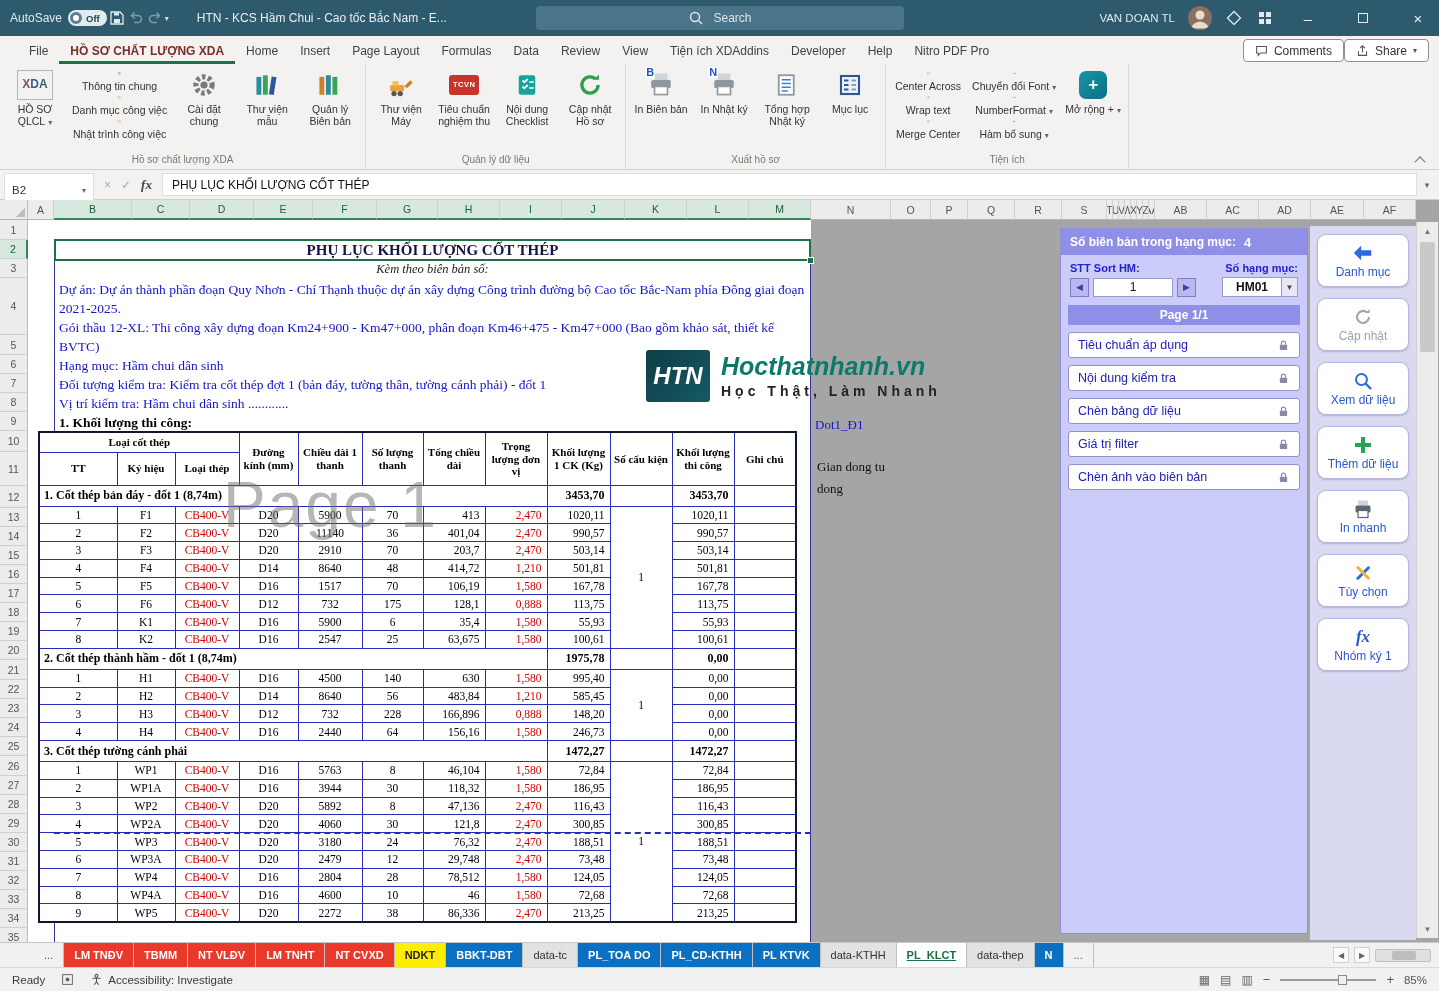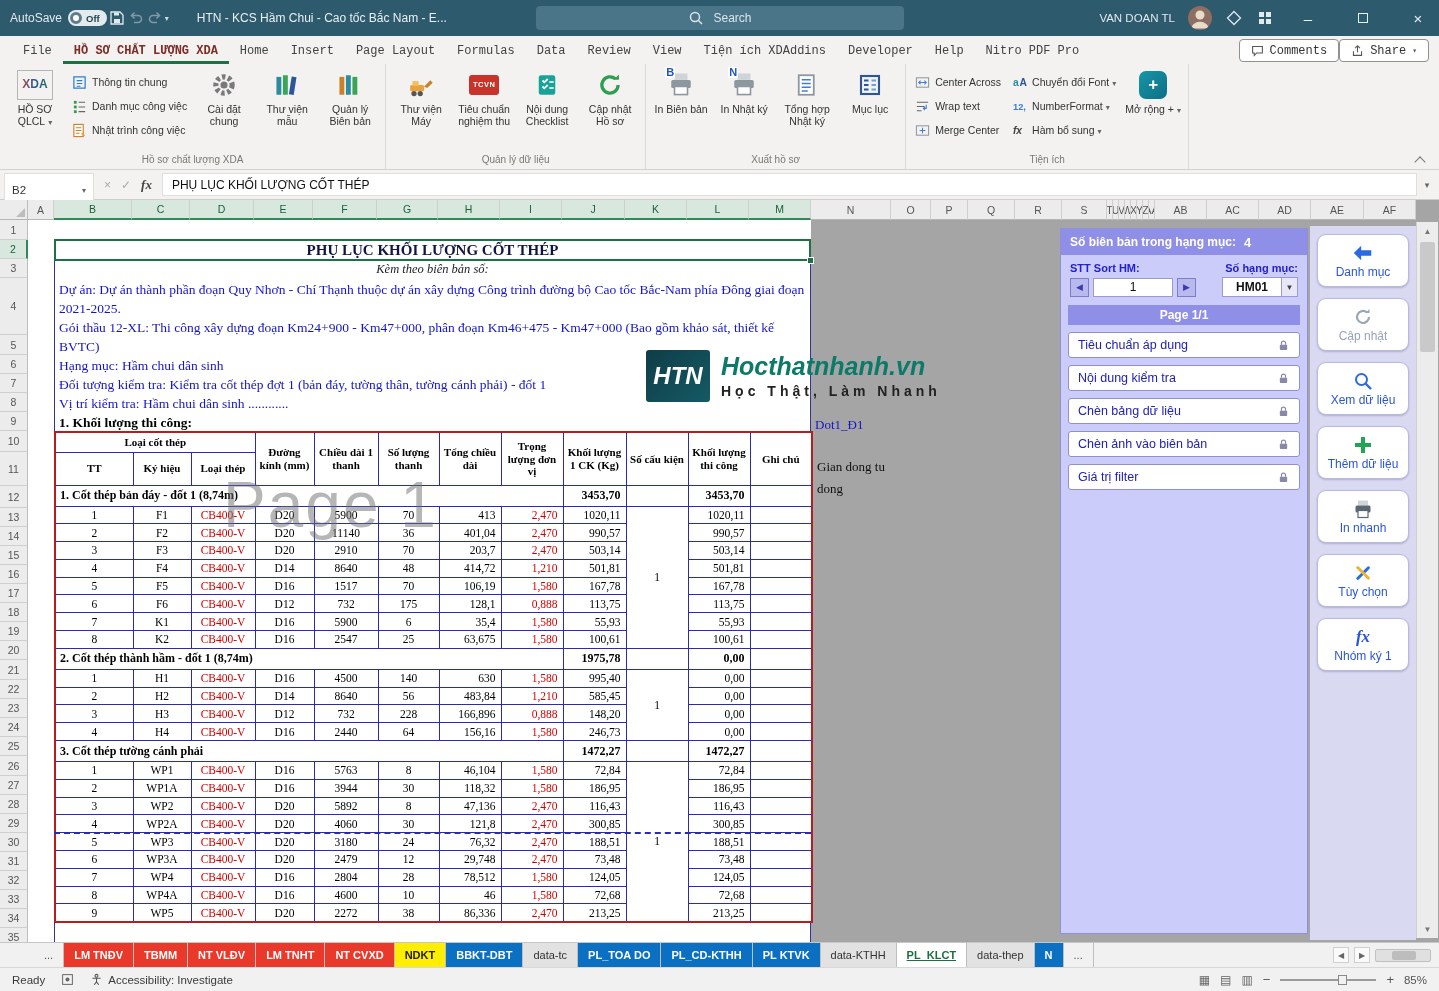--- a/index.html
+++ b/index.html
@@ -19,37 +19,37 @@
   .tb-caret{font-size:8px;color:#cfdde4;}
   .tb-title{margin-left:28px;white-space:nowrap;color:#e9f0f3;}
   .tb-search{position:absolute;left:50%;transform:translateX(-50%);top:6px;width:368px;height:24px;background:#4a7488;border-radius:4px;display:flex;align-items:center;justify-content:center;gap:8px;color:#d9e5ea;}
   .tb-right{margin-left:auto;display:flex;align-items:center;gap:13px;height:36px;}
   .tb-user{font-size:11.5px;white-space:nowrap;}
   .tb-avatar{width:24px;height:24px;border-radius:50%;background:#8d6e63;display:inline-flex;align-items:center;justify-content:center;overflow:hidden;}
   .win-btn{width:42px;height:36px;display:flex;align-items:center;justify-content:center;font-size:15px;color:#e9f0f3;}
   .maxbox{width:10px;height:10px;border:1.5px solid #e9f0f3;display:inline-block;}
 
   
-  .menubar{height:28px;background:#f3f2f1;display:flex;align-items:flex-end;padding-left:12px;position:relative;font-family:Liberation Mono, monospace;}
+  .menubar{height:28px;background:#f3f2f1;display:flex;align-items:flex-end;padding-left:18px;position:relative;}
   .mtab{padding:6px 11px;font-size:12px;color:#424242;white-space:nowrap;}
   .mtab.active{color:#7b2d26;font-weight:bold;border-bottom:3px solid #1e7145;padding-bottom:3px;}
   .mb-right{position:absolute;right:10px;top:3px;display:flex;}
   .pill-btn{display:flex;align-items:center;gap:6px;border:1px solid #90908e;border-radius:4px;background:#fff;padding:2px 11px;font-size:12px;color:#333;height:23px;}
   .pill-btn svg{width:13px;height:13px;}
   .pill-caret{font-size:8px;color:#555;}
 
   
   .ribbon{height:106px;background:#f3f2f1;border-bottom:1px solid #d4d2d0;display:flex;position:relative;}
   .rgroup{display:flex;flex-direction:column;border-right:1px solid #dcdad8;padding:2px 5px 0;}
   .rg-content{display:flex;align-items:flex-start;gap:3px;flex:1;}
   .rg-label{font-size:10px;color:#7a7874;text-align:center;padding:1px 0 4px;white-space:nowrap;}
   .rbig{width:60px;display:flex;flex-direction:column;align-items:center;text-align:center;font-size:10.5px;color:#333;line-height:1.12;padding:4px 1px 2px;gap:4px;}
   .rbig .ric{height:30px;display:flex;align-items:center;justify-content:center;}
   .rstack{display:flex;flex-direction:column;gap:4px;padding-top:6px;}
-  .rsmall{display:flex;align-items:center;gap:5px;font-size:10.5px;color:#333;height:20px;padding:0 4px;white-space:nowrap;}
+  .rsmall{display:flex;align-items:center;gap:5px;font-size:10.5px;color:#333;height:20px;padding:0 4px;white-space:nowrap;flex-direction:column;}
   .rsmall svg{width:15px;height:15px;}
   .caret::after{content:"▾";font-size:8px;color:#666;margin-left:3px;}
   .xda-logo{width:36px;height:30px;background:#fff;border:1px solid #b5b5b5;display:flex;align-items:center;justify-content:center;font-weight:bold;font-size:12px;color:#2b579a;background-image:linear-gradient(90deg,#d24726,#2b579a,#217346);-webkit-background-clip:text;background-clip:text;-webkit-text-fill-color:transparent;}
   .tcvn-ic{background:#c9342a;color:#fff;font-size:7.5px;font-weight:bold;padding:6px 4px;border-radius:3px;letter-spacing:.5px;}
   .morong-ic{width:28px;height:28px;border-radius:7px;background:linear-gradient(135deg,#1796a5,#0d6f86);color:#fff;display:flex;align-items:center;justify-content:center;font-size:17px;font-weight:bold;}
   .pwrap{position:relative;}
   .pletter{position:absolute;left:-3px;top:-4px;font-size:11px;font-weight:bold;color:#1f55c4;background:#fff;padding:0 1px;line-height:1;}
   .rib-collapse{position:absolute;right:14px;bottom:5px;width:10px;height:10px;}
   .rib-collapse::before{content:"";position:absolute;left:1px;top:4px;width:7px;height:7px;border-left:1.5px solid #777;border-top:1.5px solid #777;transform:rotate(45deg);}
 
@@ -84,21 +84,21 @@
   .watermark{position:absolute;left:195px;top:248px;font:64px "Liberation Sans",sans-serif;color:#6f6f6f;opacity:.5;z-index:6;pointer-events:none;letter-spacing:2px;}
   .logo{position:absolute;left:618px;top:130px;display:flex;align-items:center;gap:11px;z-index:4;}
   .logo-sq{width:64px;height:52px;background:linear-gradient(135deg,#0f3d47,#155a64);color:#fff;display:flex;align-items:center;justify-content:center;font-style:italic;font-weight:bold;font-size:24px;border-radius:3px;}
   .brand{font-style:italic;font-weight:bold;font-size:25px;color:#0c7a68;line-height:1.05;}
   .slogan{font-weight:bold;font-size:14px;color:#222;letter-spacing:4px;margin-top:3px;}
   .note-dot{position:absolute;left:787px;top:197px;font:13px "Liberation Serif",serif;color:#1515cc;z-index:2;}
   .note-gian{position:absolute;left:789px;top:236px;width:76px;font:13px "Liberation Serif",serif;color:#111;line-height:22px;z-index:2;}
   .pagebreak{position:absolute;left:26px;top:612px;width:757px;border-top:2px dashed #2a2ab8;z-index:7;}
 
   
-  table.klct{position:absolute;left:26px;top:211px;border-collapse:collapse;z-index:2;background:#fff;font-family:"Liberation Serif",serif;table-layout:fixed;border:2px solid #b91c1c;}
+  table.klct{position:absolute;left:10px;top:211px;border-collapse:collapse;z-index:2;background:#fff;font-family:"Liberation Serif",serif;table-layout:fixed;border:2px solid #0f172a;}
   .klct th,.klct td{border:1px solid #2a2ab8;padding:0 3px;overflow:hidden;vertical-align:middle;}
   .klct .hdr{font-size:11px;font-weight:bold;text-align:center;line-height:1.12;color:#000;}
   .klct tr.hr1 th{height:20px;}
   .klct tr.hr2 th{height:33px;}
   .klct tr.secrow td{height:21px;font-size:12px;font-weight:bold;}
   .klct tr.datarow td{height:17.8px;font-size:11.5px;}
   .klct .sectitle{text-align:left;padding-left:4px;}
   .klct .ctr{text-align:center;}
   .klct .num{text-align:right;padding-right:5px;}
   .klct .red{color:#d40000;}
@@ -972,30 +972,30 @@
             <div class="pane-item">
               <span>Chèn bảng dữ liệu</span>
               <span style="display: inline-flex;">
                 <svg viewBox="0 0 16 16">
                   <rect x="3.5" y="7" width="9" height="6.5" rx="1" fill="#8888a8"></rect>
                   <path d="M5.5 7V5a2.5 2.5 0 0 1 5 0v2" stroke="#8888a8" stroke-width="1.5" fill="none"></path>
                 </svg>
               </span>
             </div>
             <div class="pane-item">
-              <span>Chèn ảnh vào biên bản</span>
+              <span>Giá trị filter</span>
               <span style="display: inline-flex;">
                 <svg viewBox="0 0 16 16">
                   <rect x="3.5" y="7" width="9" height="6.5" rx="1" fill="#8888a8"></rect>
                   <path d="M5.5 7V5a2.5 2.5 0 0 1 5 0v2" stroke="#8888a8" stroke-width="1.5" fill="none"></path>
                 </svg>
               </span>
             </div>
             <div class="pane-item">
-              <span>Giá trị filter</span>
+              <span>Chèn ảnh vào biên bản</span>
               <span style="display: inline-flex;">
                 <svg viewBox="0 0 16 16">
                   <rect x="3.5" y="7" width="9" height="6.5" rx="1" fill="#8888a8"></rect>
                   <path d="M5.5 7V5a2.5 2.5 0 0 1 5 0v2" stroke="#8888a8" stroke-width="1.5" fill="none"></path>
                 </svg>
               </span>
             </div>
           </div>
       </div>
 

